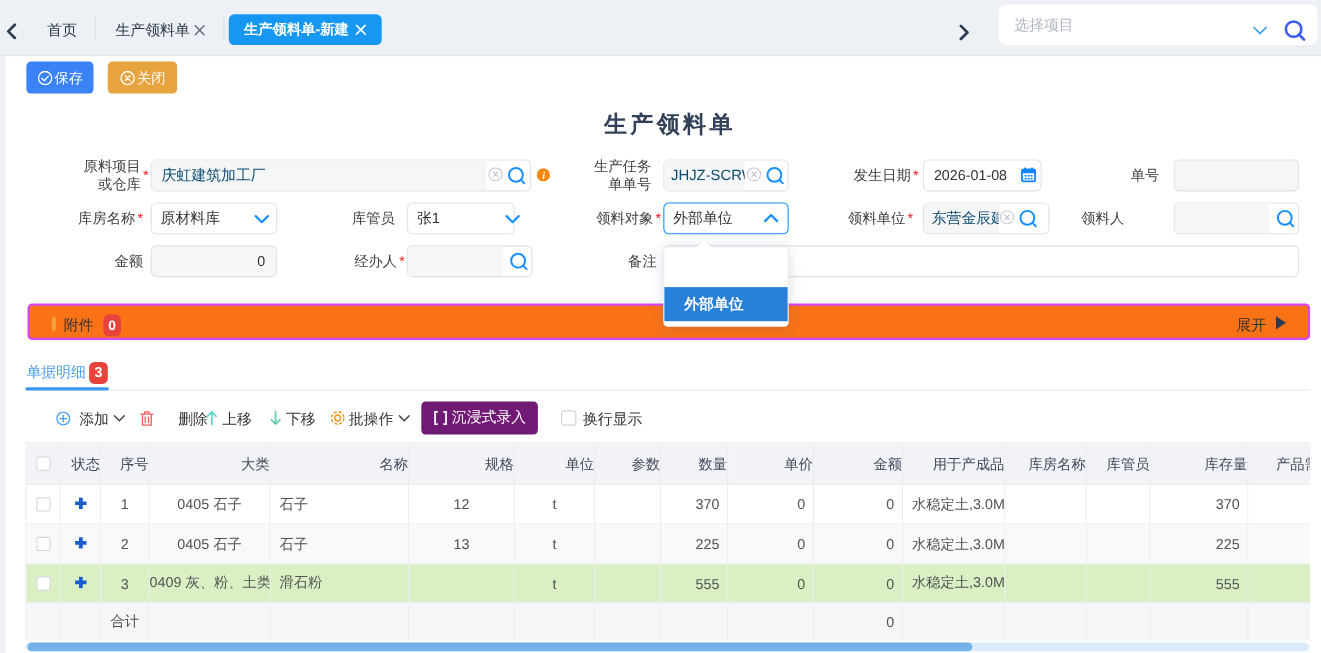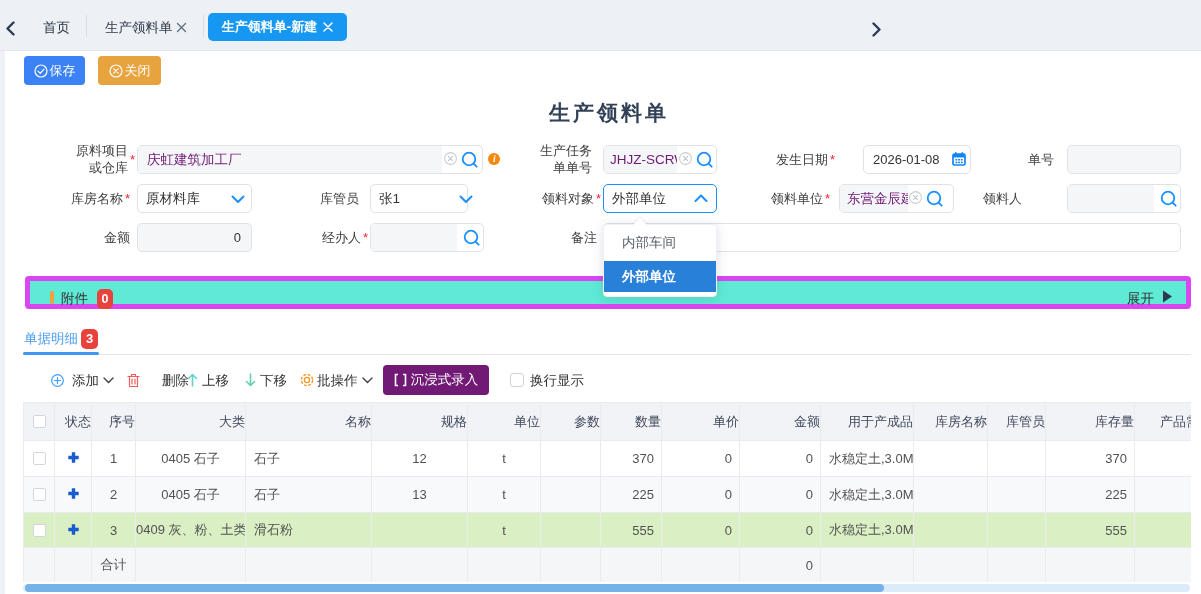--- a/index.html
+++ b/index.html
@@ -20,30 +20,30 @@
 .btn-close{left:98px;width:63px;background:#e7a33e;}
 
 .title{position:absolute;left:409px;top:99px;width:400px;text-align:center;font-size:21px;font-weight:bold;color:#324157;letter-spacing:3px;}
 
 .lbl{position:absolute;font-size:13px;color:#404040;text-align:right;line-height:16.5px;}
 .star{color:#f5222d;font-size:13px;position:absolute;}
 .inp{position:absolute;height:29px;border:1px solid #dfe2e7;border-radius:5px;background:#fff;font-size:13px;color:#333;}
 .inp .txt{position:absolute;left:9px;top:0;line-height:27px;white-space:nowrap;overflow:hidden;font-size:13.5px;}
 .gray{background:#f5f6f8;}
 .grayin{position:absolute;left:0;top:0;bottom:0;background:#f5f6f8;border-radius:3px 0 0 3px;overflow:hidden;}
-.grayin .txt2{position:absolute;left:9px;top:0;line-height:27px;white-space:nowrap;font-size:13.5px;color:#701a75;}
+.grayin .txt2{position:absolute;left:9px;top:0;line-height:27px;white-space:nowrap;font-size:13.5px;color:#0c4a6e;}
 .bluebrd{border:1px solid #1890ff;}
 .num{text-align:right;line-height:27px;padding-right:10px;}
 
 .dropdown{position:absolute;left:603px;top:224px;width:114px;height:73px;background:#fff;border-radius:4px;box-shadow:0 2px 12px rgba(60,80,120,.18);border:1px solid #eef0f4;z-index:30;}
 .dd-notch{position:absolute;left:31px;top:-5px;width:10px;height:10px;background:#fff;transform:rotate(45deg);box-shadow:-1px -1px 2px rgba(60,80,120,.08);}
 .dd1{position:absolute;left:0;top:0;width:100%;height:36px;line-height:36px;padding-left:18px;color:#5a6068;font-size:13.5px;}
 .dd2{position:absolute;left:0;top:36px;width:100%;height:31px;line-height:31px;padding-left:18px;background:#2980d9;color:#fff;font-weight:bold;font-size:13.5px;}
 
-.attach{position:absolute;left:25px;top:276px;width:1166px;height:33px;background:#5eead4;border:5px solid #d946ef;border-radius:4px;}
+.attach{position:absolute;left:25px;top:276px;width:1166px;height:33px;background:#f97316;border:2px solid #d946ef;border-radius:4px;}
 
 .dtab{position:absolute;left:24px;top:330px;font-size:13.5px;color:#4b9cf2;}
 .badge{display:inline-block;background:#e8423c;color:#fff;border-radius:4px;font-weight:bold;text-align:center;}
 
 .tbtxt{position:absolute;top:373px;font-size:13.5px;color:#333;line-height:15px;}
 .imbtn{position:absolute;left:383px;top:365px;width:106px;height:30px;background:#701a75;border-radius:4px;color:#fff;font-size:13.5px;display:flex;align-items:center;justify-content:center;gap:4px;}
 .cbx{position:absolute;width:14px;height:14px;border:1px solid #cfd3da;border-radius:3px;background:#fff;}
 
 .tablewrap{position:absolute;left:23px;top:402px;width:1168px;height:180px;overflow:hidden;border-top:1px solid #e9ebef;border-left:1px solid #e9ebef;}
 table{border-collapse:separate;border-spacing:0;table-layout:fixed;width:1201px;}
@@ -77,20 +77,30 @@
   <svg class="abs" style="left:176px;top:22px;" width="11" height="11" viewBox="0 0 11 11">
       <path d="M1.5 1.5 L9.5 9.5 M9.5 1.5 L1.5 9.5" stroke="#5f6b7f" stroke-width="1.3" stroke-linecap="round"></path>
     </svg>
   <div class="tabsep" style="left:203px;"></div>
   <div class="activetab">生产领料单-新建<svg style="vertical-align:-1px;margin-left:6px" width="10" height="10" viewBox="0 0 10 10">
         <path d="M1 1 L9 9 M9 1 L1 9" stroke="#fff" stroke-width="1.5" stroke-linecap="round"></path>
       </svg></div>
   <svg class="abs" style="left:871px;top:22px;" width="11" height="15" viewBox="0 0 11 15">
       <path d="M2.5 1.5 L8.5 7.5 L2.5 13.5" fill="none" stroke="#2b3a55" stroke-width="2.4" stroke-linecap="round" stroke-linejoin="round"></path>
     </svg>
+  <div class="projinput">
+      <span>选择项目</span>
+    <svg class="abs" style="left:231px;top:20px;" width="13" height="8" viewBox="0 0 13 8">
+        <path d="M1 1 L6.5 6.5 L12 1" fill="none" stroke="#3aa0f0" stroke-width="1.6" stroke-linecap="round"></path>
+      </svg>
+    <svg class="abs" style="left:257px;top:12px;" width="24" height="24" viewBox="0 0 24 24">
+        <circle cx="11" cy="10.5" r="7" fill="none" stroke="#3b5bf0" stroke-width="2.3"></circle>
+        <path d="M16 15.5 L20.5 20" stroke="#3b5bf0" stroke-width="2.5" stroke-linecap="round"></path>
+      </svg>
+  </div>
 </div>
 
 <div class="btn btn-save">
   <svg width="14" height="14" viewBox="0 0 14 14">
       <circle cx="7" cy="7" r="6" fill="none" stroke="#fff" stroke-width="1.2"></circle>
       <path d="M4 7.2 L6.2 9.4 L10 5.2" fill="none" stroke="#fff" stroke-width="1.2" stroke-linecap="round" stroke-linejoin="round"></path>
     </svg>
   <span>保存</span>
   </div>
 <div class="btn btn-close">
@@ -133,21 +143,21 @@
       <path d="M4.4 4.4 L8.6 8.6 M8.6 4.4 L4.4 8.6" stroke="#c0c4cc" stroke-width="1.1" stroke-linecap="round"></path>
     </svg>
   <svg class="abs" style="left:92px;top:5px;" width="17" height="17" viewBox="0 0 17 17">
       <circle cx="8" cy="8" r="6.3" fill="none" stroke="#1890ff" stroke-width="1.8"></circle>
       <path d="M12.8 12.8 L15.7 15.7" stroke="#1890ff" stroke-width="1.8" stroke-linecap="round"></path>
     </svg>
 </div>
 
 <div class="lbl" style="left:758px;top:152px;width:70px;">发生日期</div>
 <span class="star" style="left:830px;top:152px;">*</span>
-<div class="inp" style="left:839px;top:145px;width:108px;margin-left:24px;">
+<div class="inp" style="left:839px;top:145px;width:108px;">
   <span class="txt" style="font-size:13px;">2026-01-08</span>
   <svg class="abs" style="left:88px;top:6px;" width="14" height="14" viewBox="0 0 14 14">
       <rect x="1" y="2" width="12" height="11" rx="1.6" fill="none" stroke="#1385f5" stroke-width="1.7"></rect>
       <rect x="1" y="2" width="12" height="3.4" rx="1.2" fill="#1385f5"></rect>
       <path d="M3.8 0.8 L3.8 2.5 M10.2 0.8 L10.2 2.5" stroke="#1385f5" stroke-width="1.6" stroke-linecap="round"></path>
       <rect x="3.4" y="7" width="1.9" height="1.5" fill="#1385f5"></rect>
       <rect x="6.1" y="7" width="1.9" height="1.5" fill="#1385f5"></rect>
       <rect x="8.8" y="7" width="1.9" height="1.5" fill="#1385f5"></rect>
       <rect x="3.4" y="9.7" width="1.9" height="1.5" fill="#1385f5"></rect>
       <rect x="6.1" y="9.7" width="1.9" height="1.5" fill="#1385f5"></rect>
@@ -214,21 +224,20 @@
   <svg class="abs" style="left:92px;top:5px;" width="17" height="17" viewBox="0 0 17 17">
       <circle cx="8" cy="8" r="6.3" fill="none" stroke="#1890ff" stroke-width="1.8"></circle>
       <path d="M12.8 12.8 L15.7 15.7" stroke="#1890ff" stroke-width="1.8" stroke-linecap="round"></path>
     </svg>
 </div>
 <div class="lbl" style="left:537px;top:230px;width:60px;">备注</div>
 <div class="inp" style="left:603px;top:223px;width:578px;"></div>
 
 <div class="dropdown">
   <div class="dd-notch"></div>
-  <div class="dd1">内部车间</div>
   <div class="dd2">外部单位</div>
 </div>
 
 <div class="attach">
   <div class="abs" style="left:20px;top:10px;width:4px;height:13px;border-radius:2px;background:#f0a23c;"></div>
   <span class="abs" style="left:31px;top:9px;font-size:13.5px;color:#333;">附件</span>
   <span class="badge abs" style="left:67px;top:8px;width:16px;height:20px;line-height:20px;font-size:12.5px;border-radius:5px;">0</span>
   <span class="abs" style="left:1097px;top:9px;font-size:13.5px;color:#333;">展开</span>
   <svg class="abs" style="left:1132px;top:9px;" width="11" height="13" viewBox="0 0 11 13">
       <path d="M1 0.5 L10 6.5 L1 12.5 Z" fill="#2c3950"></path>

